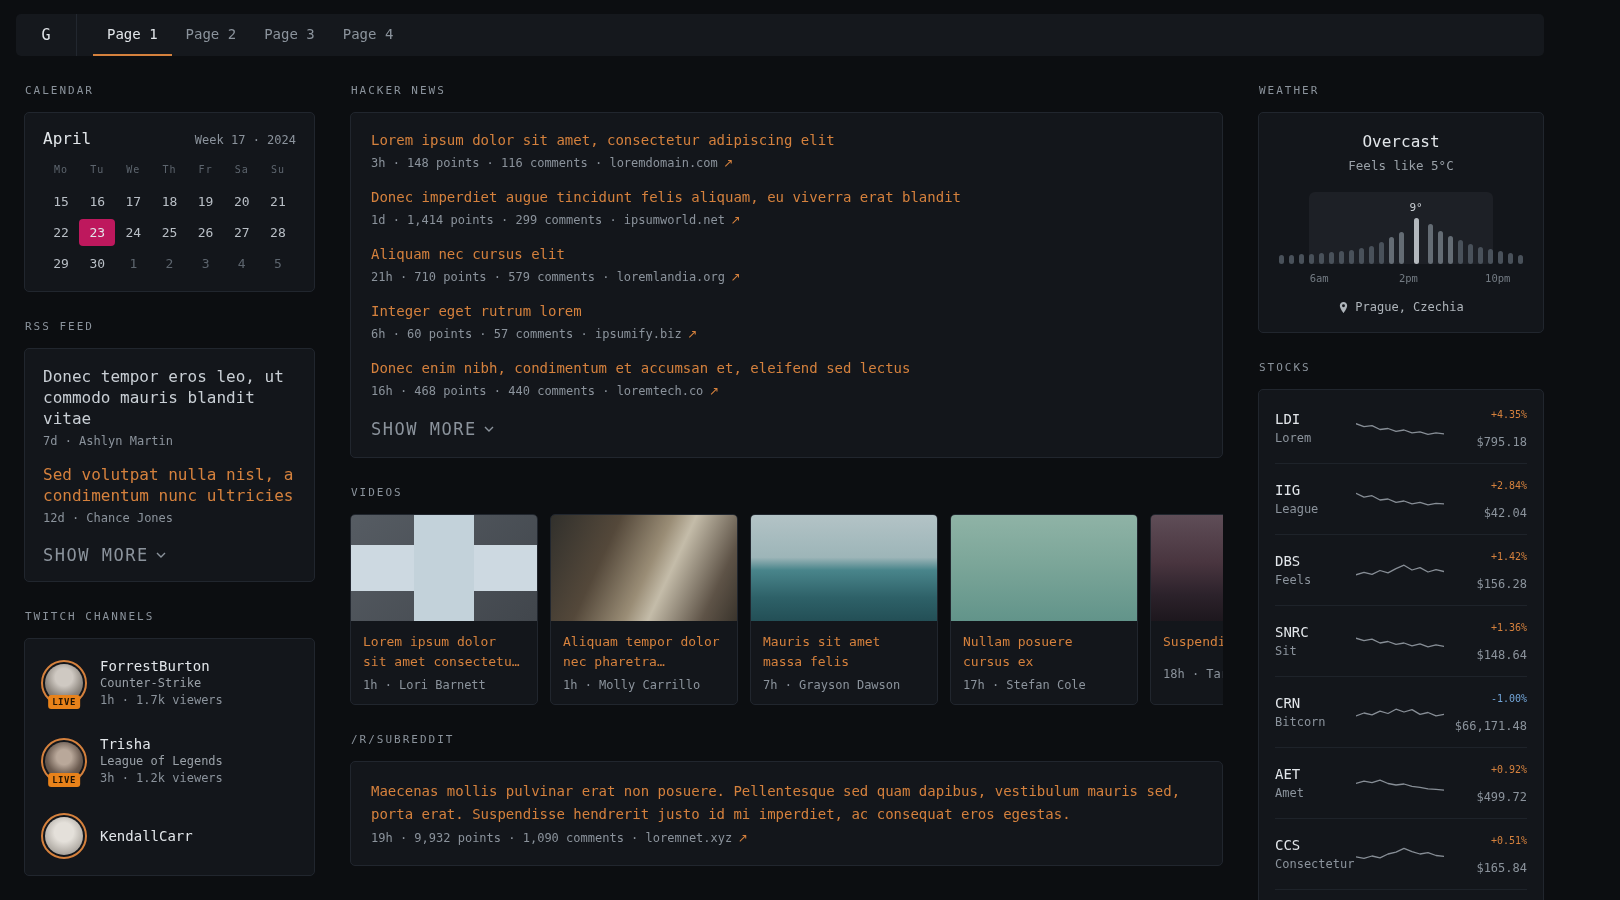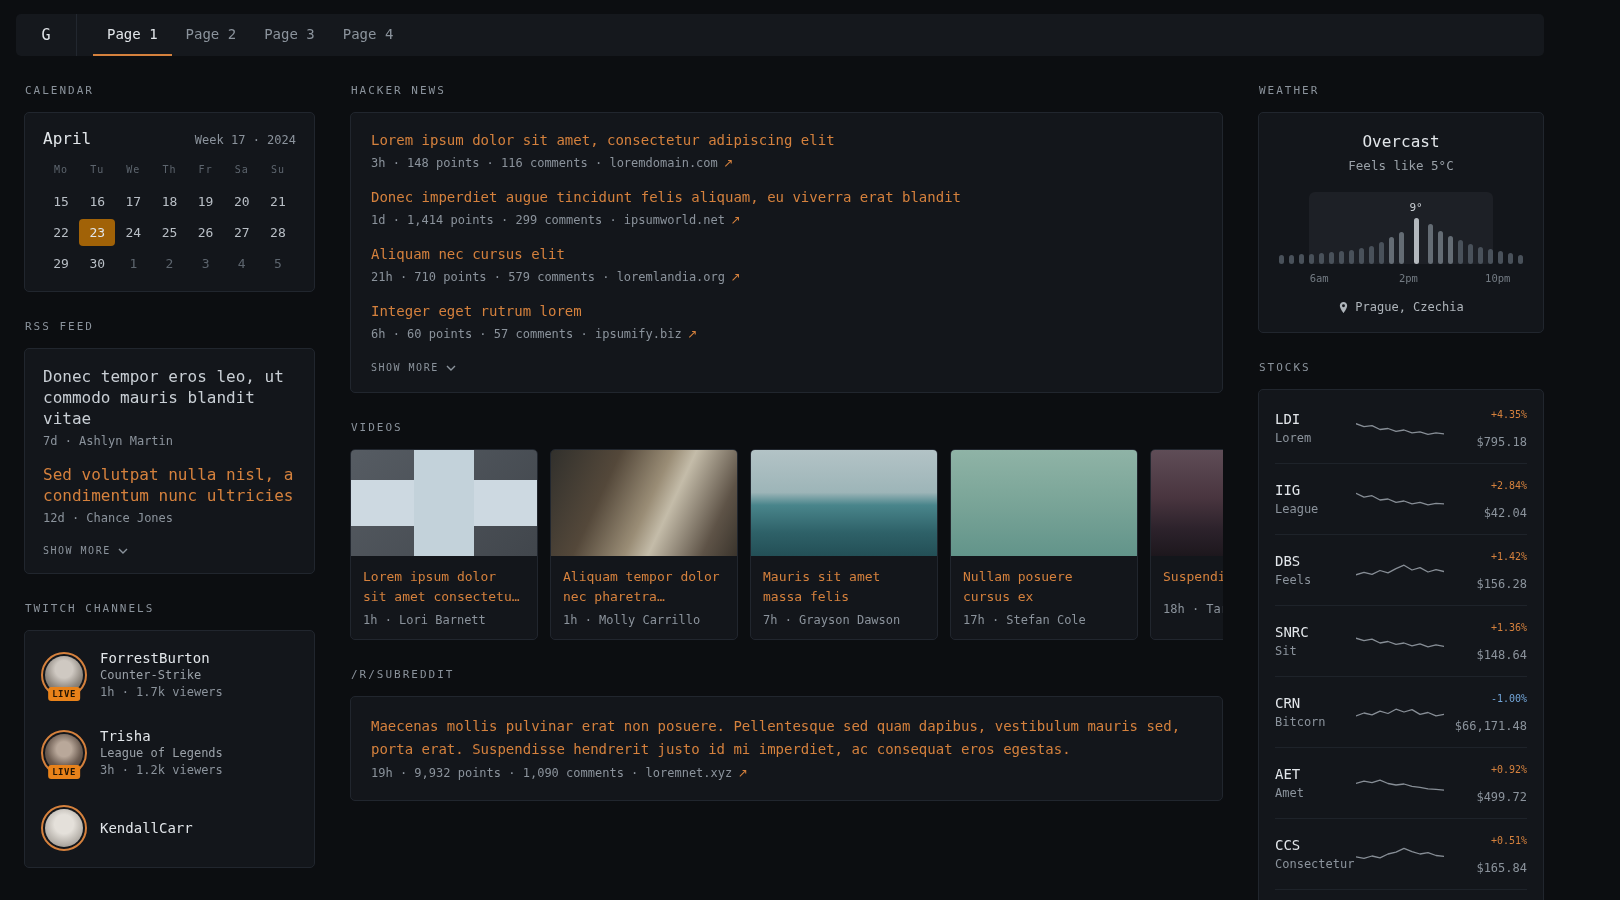--- a/index.html
+++ b/index.html
@@ -61,36 +61,36 @@
   .cal-wd{
     text-align:center;font-size:10px;color:var(--text-dim);height:16px;
     margin-bottom:8px;letter-spacing:1px;
   }
   .cal-days{row-gap:4px;}
   .cal-day{
     height:27px;display:flex;align-items:center;justify-content:center;
     font-size:13px;color:var(--text-med);border-radius:4px;
   }
   .cal-day.muted{color:var(--text-dim);}
-  .cal-day.today{background:#a16207;color:var(--text-hi);}
+  .cal-day.today{background:#be185d;color:var(--text-hi);}
   
   .list-card{padding:17px 18px 16px 18px;}
   .feed-item{margin-bottom:14px;}
   .feed-title{
     display:block;color:var(--orange);font-size:16px;line-height:21px;cursor:pointer;
   }
   .feed-item.read .feed-title{color:#c9cfd5;}
   .meta{margin-top:4px;font-size:12px;color:var(--text-gray);line-height:17px;}
   .ext{
     color:var(--orange);font-family:"DejaVu Sans","Liberation Sans",sans-serif;
     font-size:12px;margin-left:2px;
   }
   .show-more{
     display:inline-flex;align-items:center;gap:7px;cursor:pointer;
-    font-size:10px;letter-spacing:1.5px;color:var(--text-gray);margin-top:4px;
+    font-size:17px;letter-spacing:1.5px;color:var(--text-gray);margin-top:4px;
   }
   .chev{display:inline-block;}
   
   .hn-card{padding:17px 20px 18px 20px;}
   .hn-item{margin-bottom:15px;}
   .hn-title{display:block;color:var(--orange);font-size:14px;line-height:21px;cursor:pointer;}
   
   .tw-card{padding:4px 16px;}
   .tw-row{display:flex;align-items:center;gap:13px;padding:14px 0 12px 0;cursor:pointer;}
   .tw-avatar{
@@ -317,20 +317,24 @@
           <div class="meta"><span>1d · 1,414 points · 299 comments · ipsumworld.net</span><span class="ext"> ↗</span></div>
         </div>
         <div class="hn-item">
           <span class="hn-title">Aliquam nec cursus elit</span>
           <div class="meta"><span>21h · 710 points · 579 comments · loremlandia.org</span><span class="ext"> ↗</span></div>
         </div>
         <div class="hn-item">
           <span class="hn-title">Integer eget rutrum lorem</span>
           <div class="meta"><span>6h · 60 points · 57 comments · ipsumify.biz</span><span class="ext"> ↗</span></div>
         </div>
+        <div class="hn-item">
+          <span class="hn-title">Donec enim nibh, condimentum et accumsan et, eleifend sed lectus</span>
+          <div class="meta"><span>16h · 468 points · 440 comments · loremtech.co</span><span class="ext"> ↗</span></div>
+        </div>
         <div class="show-more">
           <span>SHOW MORE</span>
           <svg class="chev" viewBox="0 0 10 6" width="10" height="6">
               <polyline points="1,1 5,5 9,1" fill="none" stroke="currentColor" stroke-width="1.4"></polyline>
             </svg>
         </div>
       </div>
     </section>
 
     <section>

